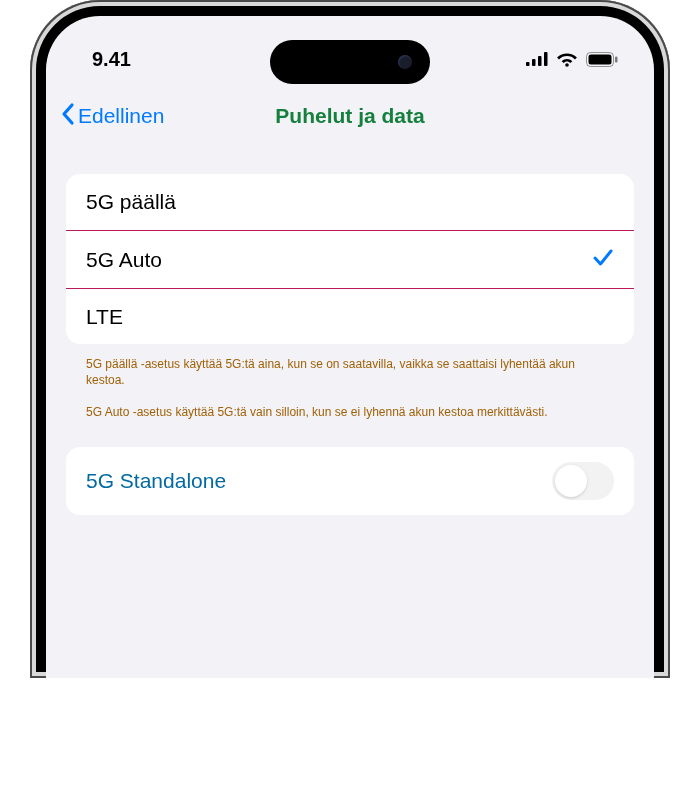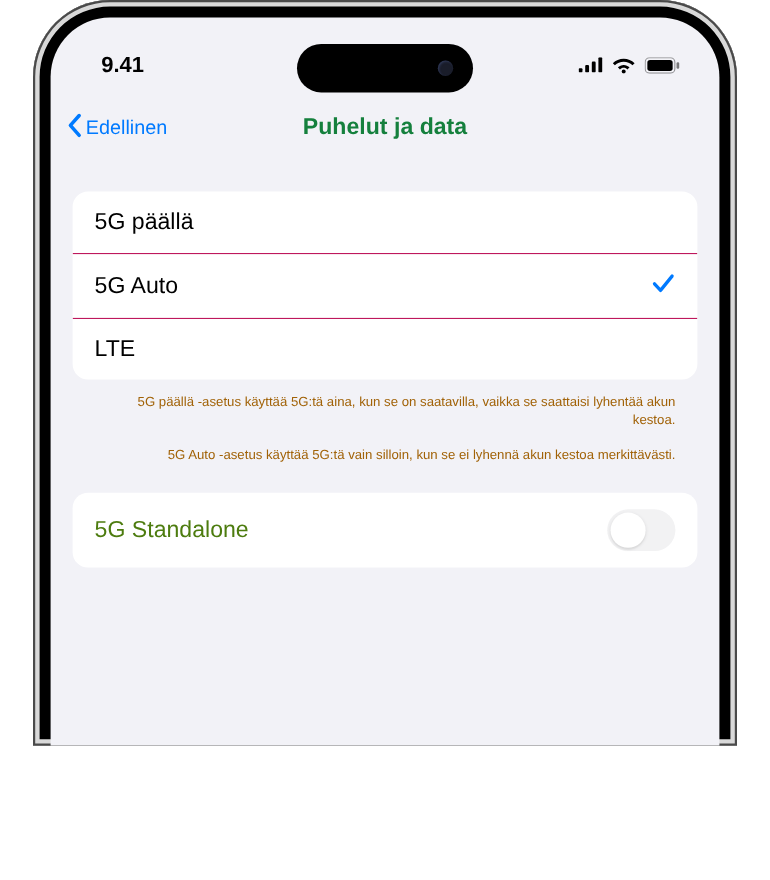--- a/index.html
+++ b/index.html
@@ -82,39 +82,38 @@
       height: 56px;
       display: flex;
       align-items: center;
       position: relative;
       padding: 0 16px;
     }
     .back-btn {
       display: flex;
       align-items: center;
       color: #007aff;
-      font-size: 18px;
+      font-size: 21px;
       cursor: pointer;
       justify-content: center;
     }
     .back-btn .chev {
       margin-right: 2px;
       margin-left: -2px;
     }
     .nav-title {
       position: absolute;
       left: 50%;
       transform: translateX(-50%);
       font-size: 21px;
       font-weight: 600;
       color: #15803d;
     }
     .content {
       padding: 30px 20px 0 20px;
-      text-align: right;
     }
     .group {
       background: #fff;
       border-radius: 14px;
       overflow: hidden;
     }
     .row {
       padding: 15px 20px;
       display: flex;
       align-items: center;
@@ -136,21 +135,21 @@
       color: #a16207;
       line-height: 1.35;
     }
     .footer-text + .footer-text {
       padding-top: 16px;
     }
     .standalone-group {
       margin-top: 26px;
     }
     .row.disabled {
-      color: #4d7c0f;
+      color: #0369a1;
       cursor: default;
     }
     .toggle {
       width: 62px;
       height: 38px;
       background: #e9e9eb;
       border-radius: 19px;
       position: relative;
       opacity: 0.6;
     }

